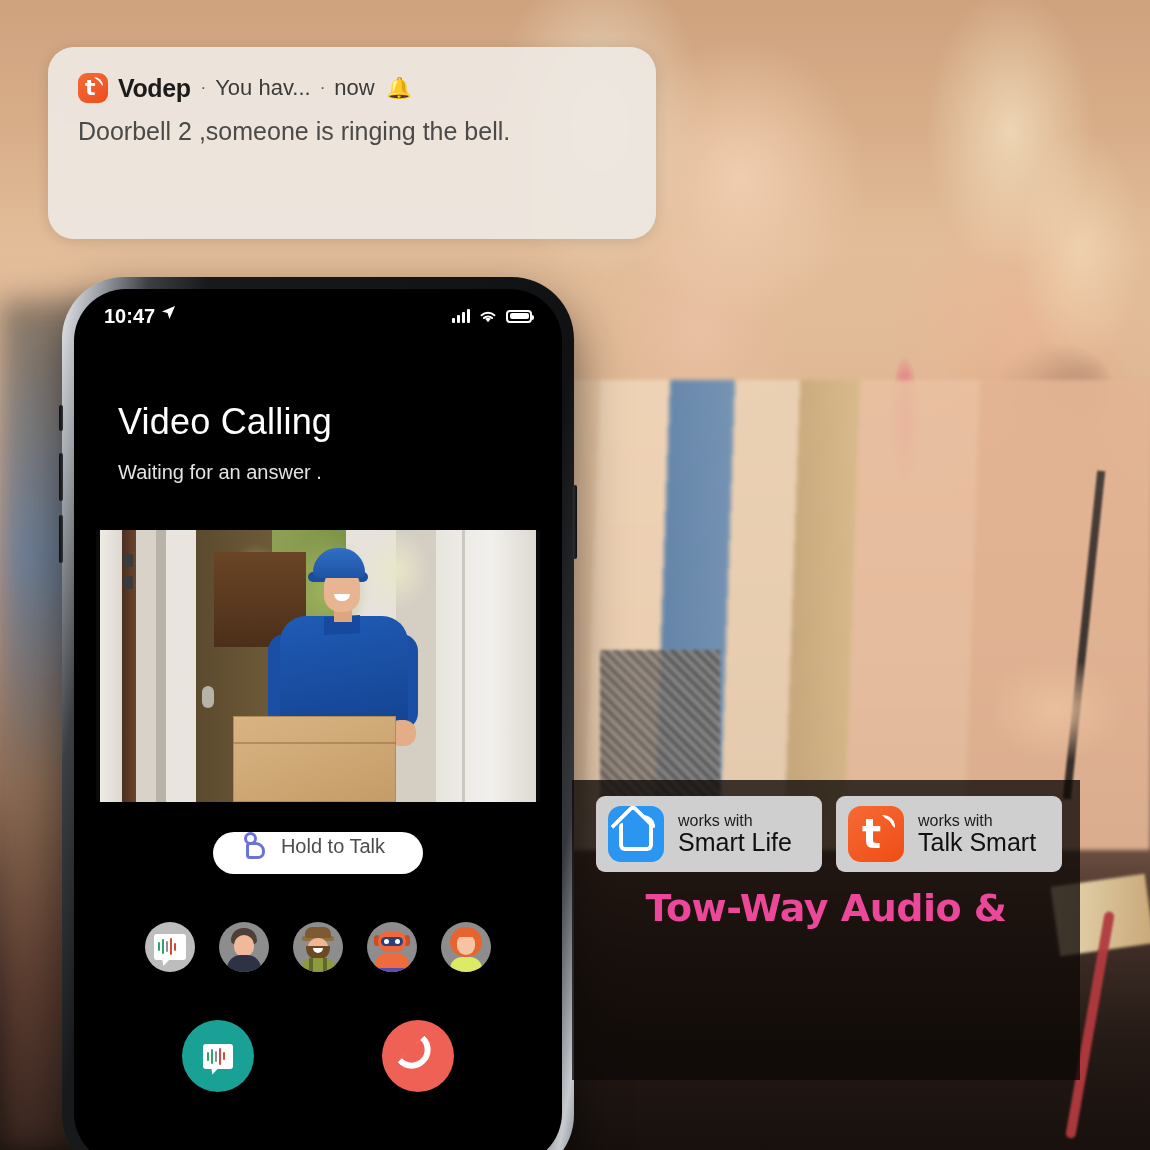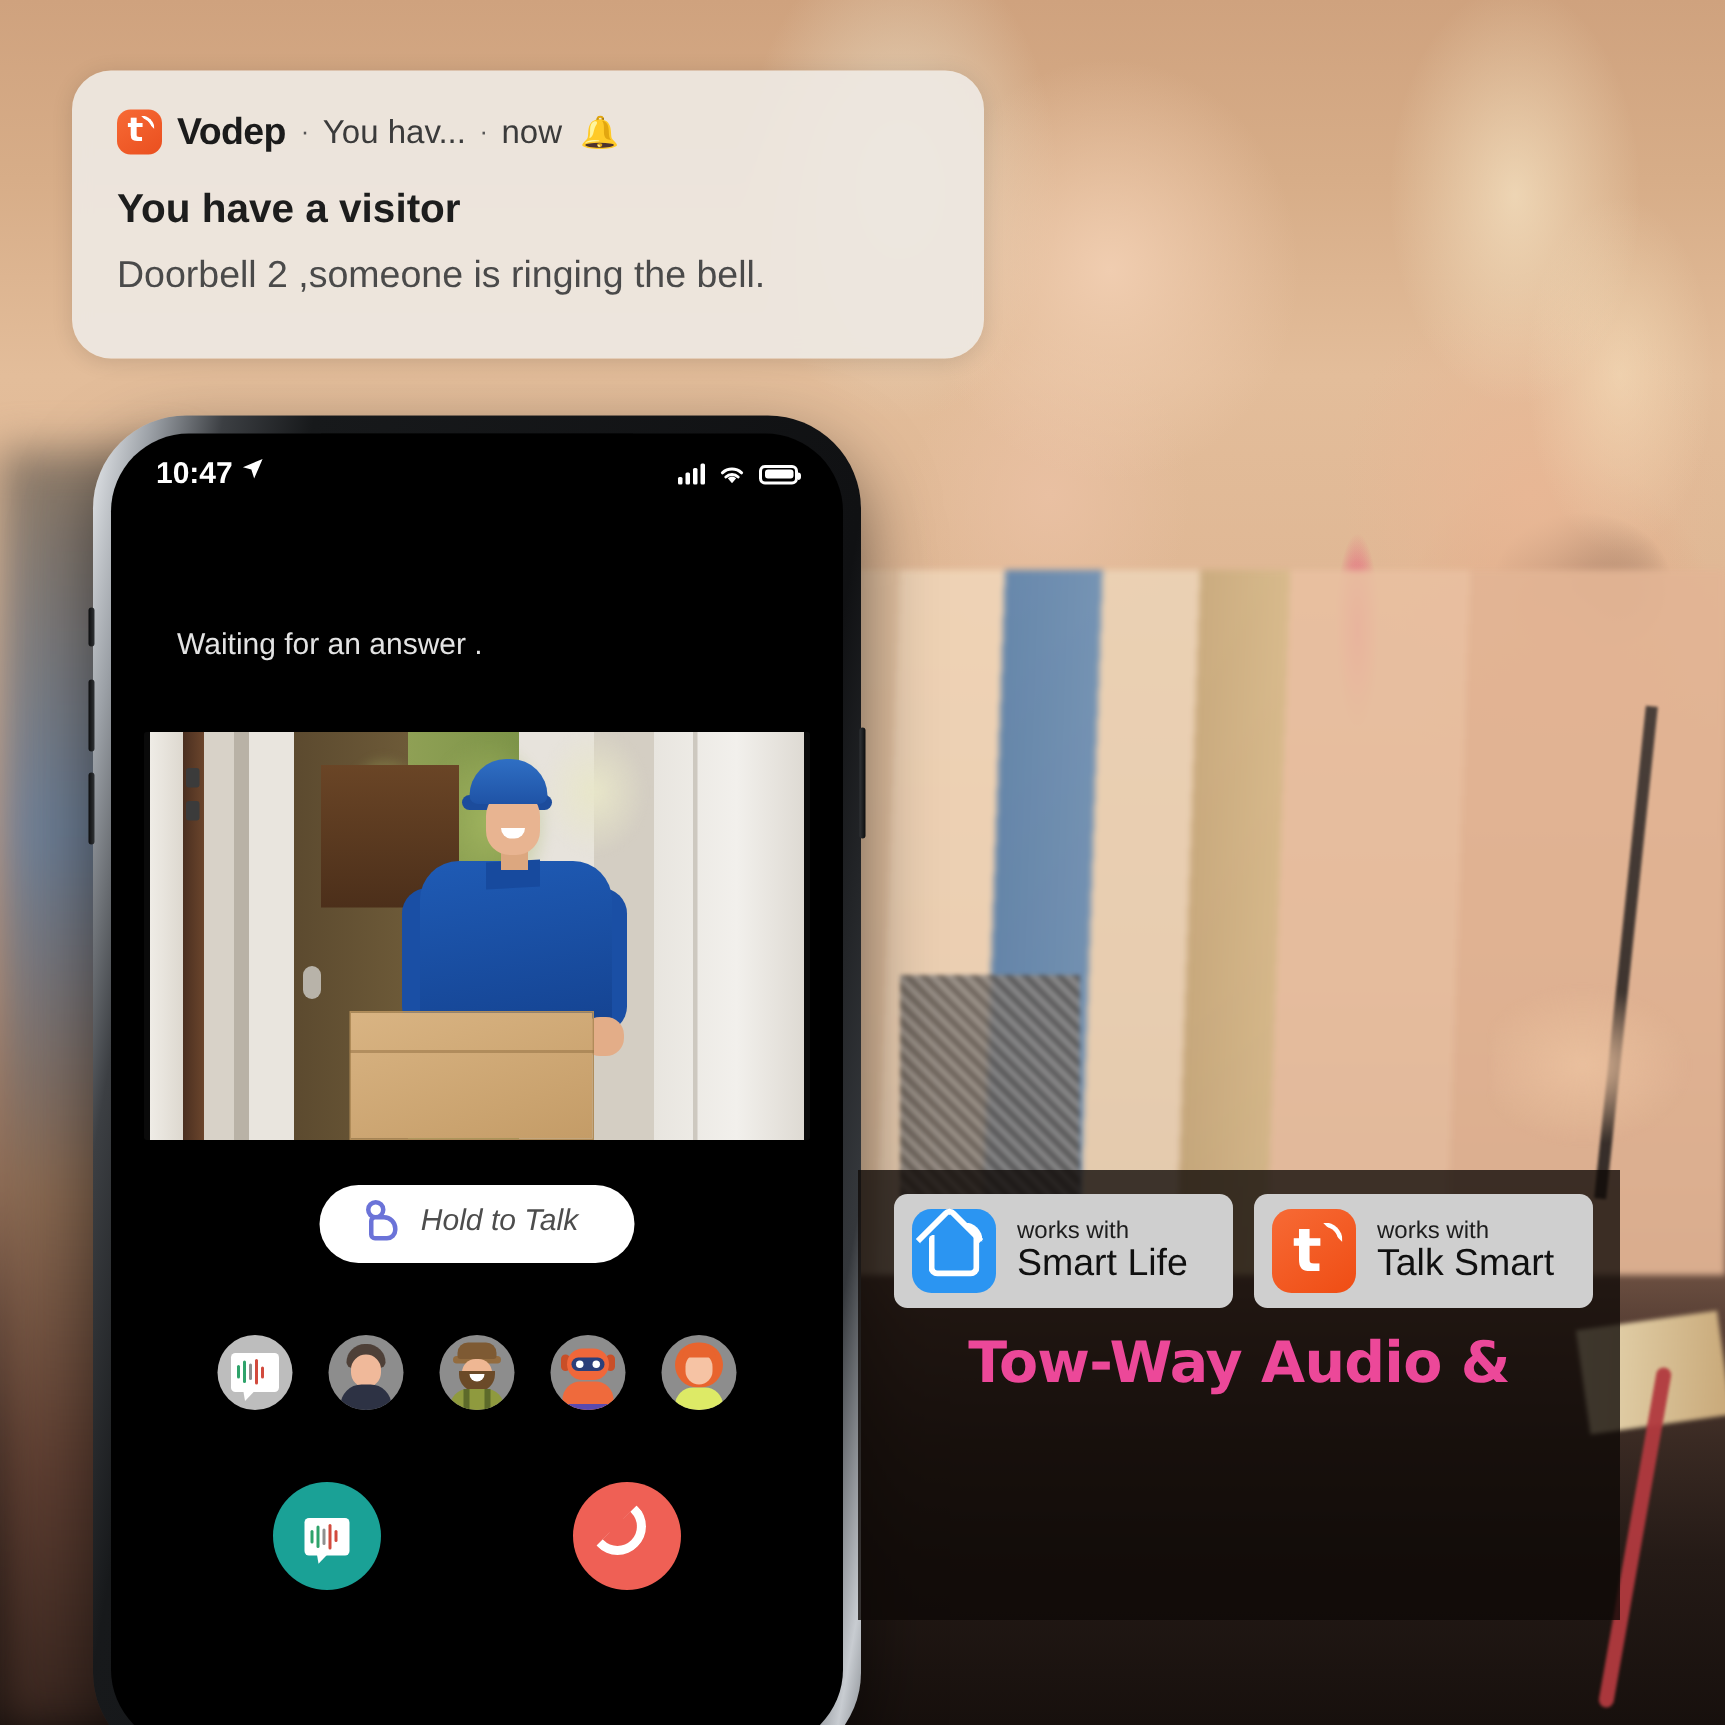--- a/index.html
+++ b/index.html
@@ -217,23 +217,22 @@
   .vb-arm-r{position:absolute;left:288px;top:104px;width:34px;height:96px;border-radius:18px;background:#1a4fa5;}
   .vb-hand-r{position:absolute;left:292px;top:190px;width:28px;height:26px;border-radius:12px;background:#e3ad88;}
   .vb-box{position:absolute;left:137px;top:186px;width:163px;height:86px;background:linear-gradient(160deg,#d9b483,#c49c67);border:1px solid #b08c59;}
   .vb-boxline{position:absolute;left:137px;top:212px;width:163px;height:2px;background:rgba(150,115,70,.55);}
 
   
   .hold-wrap{display:flex;justify-content:center;margin-top:30px;}
   .hold-btn{
     display:flex;align-items:center;gap:14px;
     background:#fff;color:#4d4d4d;font-size:20px;
-    border-radius:32px;padding:10px 38px 14px 28px;
+    border-radius:32px;padding:0 38px 14px 28px;
     box-shadow:0 3px 10px rgba(0,0,0,.35);
-    font-style:italic;
   }
   .tap-icon{width:26px;height:28px;position:relative;}
   .tap-icon .pad{position:absolute;left:3px;top:0;width:13px;height:13px;border:3px solid #6b73d8;border-radius:50%;}
   .tap-icon .fingers{position:absolute;left:5px;top:10px;width:19px;height:17px;border:3px solid #6b73d8;border-radius:4px 9px 7px 4px;background:#fff;}
 
   
   .avatars{display:flex;justify-content:center;gap:24px;margin-top:48px;}
   .av{width:50px;height:50px;border-radius:50%;background:#8d8d8d;position:relative;overflow:hidden;}
   .av-wave{background:#bdbdbd;}
   .wavecard{position:absolute;left:9px;top:12px;width:32px;height:26px;background:#fff;border-radius:3px;}
@@ -326,21 +325,20 @@
       </div>
       <span class="tuya-word">Vodep</span>
       <span class="notif-meta">
         <span class="dot">·</span>
         <span>You hav...</span>
         <span class="dot">·</span>
         <span>now</span>
         <span class="bell-icon">🔔</span>
       </span>
     </div>
-    <div class="notif-title">You have a visitor</div>
     <div class="notif-body">Doorbell 2 ,someone is ringing the bell.</div>
   </div>
 
   <div class="phone">
     <div class="btn-vol v1"></div>
     <div class="btn-vol v2"></div>
     <div class="btn-vol v3"></div>
     <div class="btn-pwr"></div>
 
     <div class="phone-inner">
@@ -365,20 +363,21 @@
             <path d="M3.6 6.2 a9.4 9.4 0 0 1 12.8 0" stroke="#fff" stroke-width="2" fill="none" stroke-linecap="round"></path>
             <path d="M5.9 9.0 a6 6 0 0 1 8.2 0" stroke="#fff" stroke-width="2" fill="none" stroke-linecap="round"></path>
           </svg>
           <span class="batt">
               <i></i>
             </span>
         </div>
       </div>
 
       <div class="callscreen">
+        <div class="call-title">Video Calling</div>
         <div class="call-sub">Waiting for an answer .</div>
 
         <div class="videobox">
           <div class="vb-bgblur"></div>
           <div class="vb-rightwall"></div>
           <div class="vb-wooddoor"></div>
           <div class="vb-door"></div>
           <div class="vb-doorframe"></div>
           <div class="vb-hinge" style="top:24px"></div>
           <div class="vb-hinge" style="top:46px"></div>

